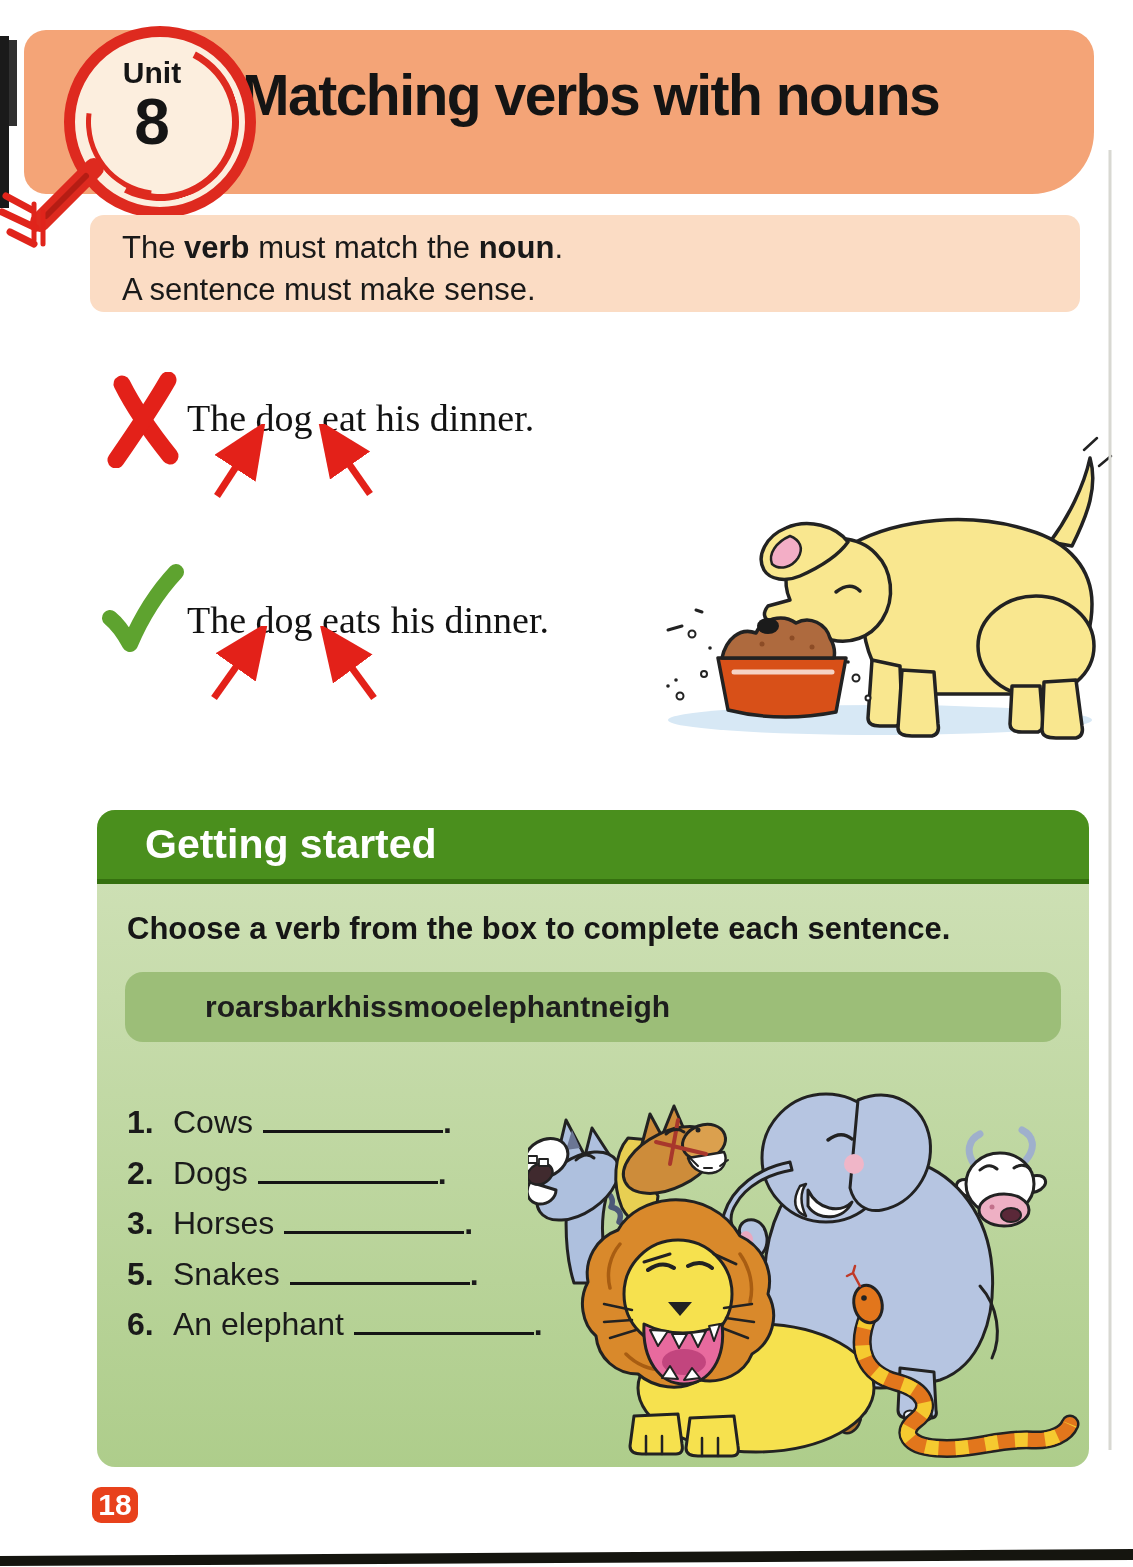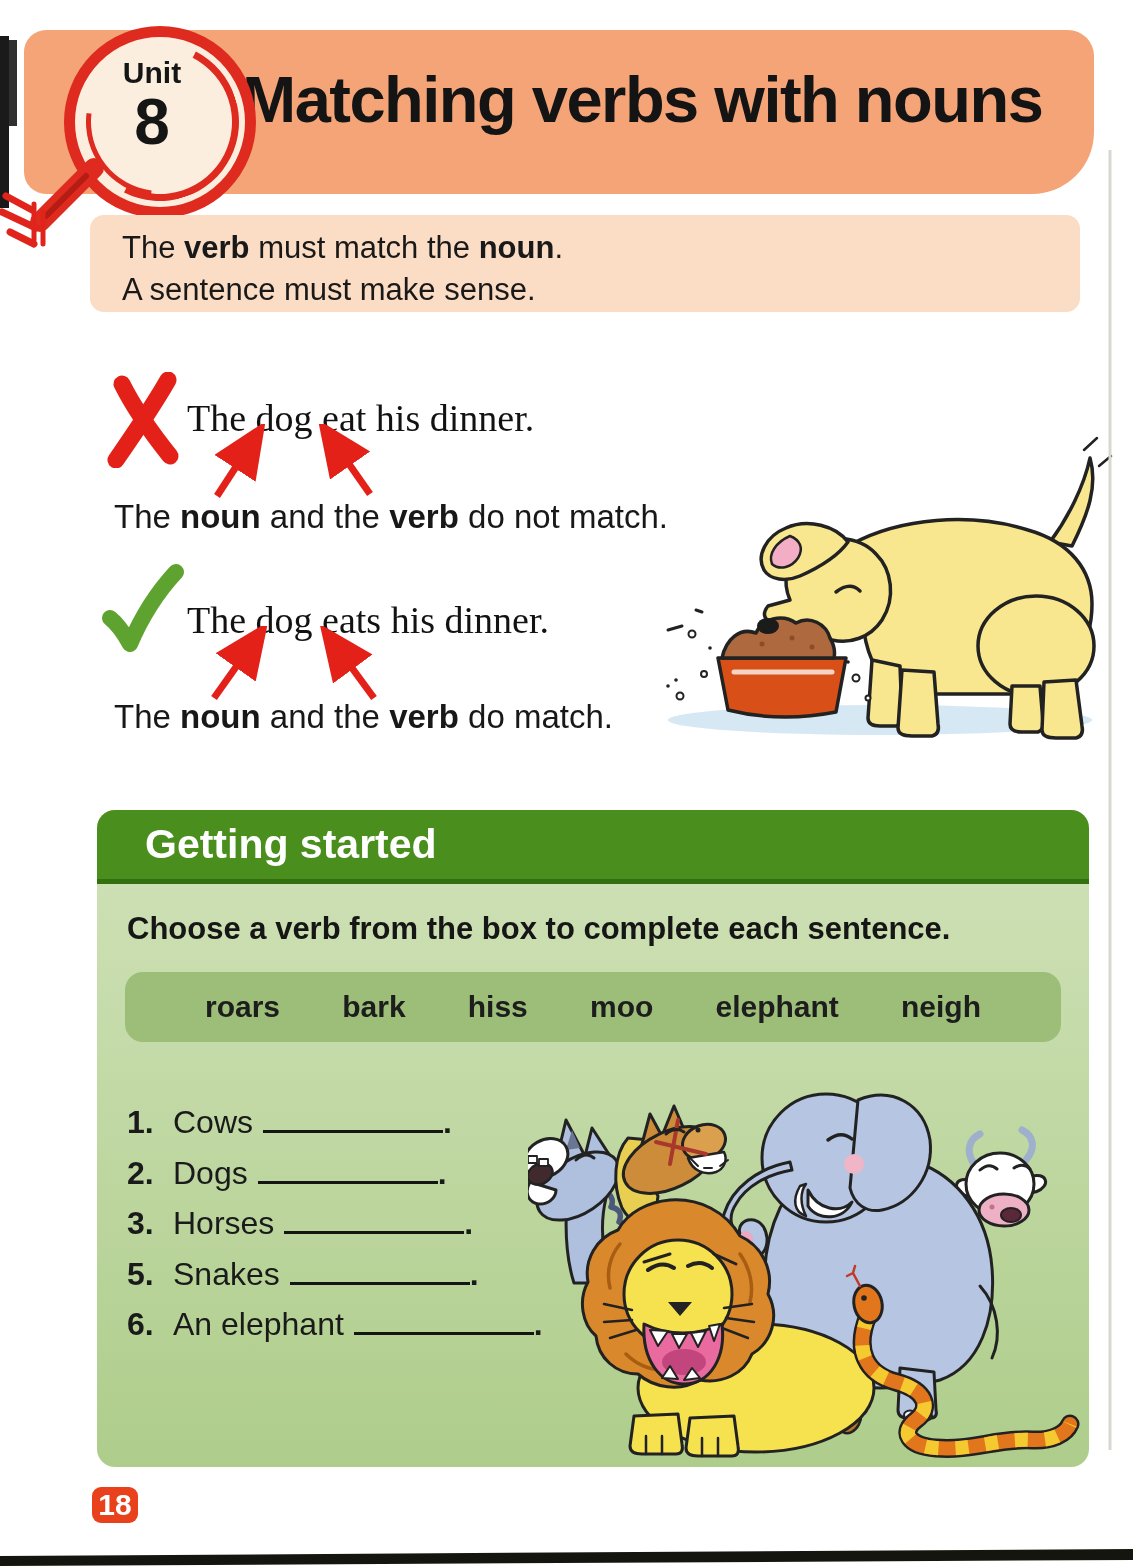--- a/index.html
+++ b/index.html
@@ -6,21 +6,21 @@
   .page{
     position:relative;width:1133px;height:1567px;background:#ffffff;
     font-family:"Liberation Sans",sans-serif;overflow:hidden;color:#1a1a1a;
   }
   
   .header-bar{
     position:absolute;left:24px;top:30px;width:1070px;height:164px;
     background:#f4a477;border-radius:22px 26px 62px 22px;
   }
   .page-title{
-    position:absolute;left:242px;top:62px;font-size:65px;font-weight:bold;
+    position:absolute;left:242px;top:62px;font-size:57px;font-weight:bold;
     letter-spacing:-1.5px;color:#141414;white-space:nowrap;
   }
   .badge{position:absolute;left:64px;top:26px;width:192px;height:192px;}
   .badge-ring{
     position:absolute;inset:0;border-radius:50%;background:#fceede;
     border:11px solid #de2a1f;box-sizing:border-box;
   }
   .badge-arc1{
     position:absolute;inset:17px;border:7px solid transparent;
     border-right-color:#de2a1f;border-bottom-color:#de2a1f;
@@ -65,21 +65,21 @@
   }
   .gs-header{
     height:69px;background:#4a8f1d;border-radius:18px 18px 0 0;
     border-bottom:5px solid #35700f;color:#ffffff;font-size:41px;
     font-weight:bold;line-height:69px;padding-left:48px;
   }
   .gs-instruction{margin:27px 0 0 30px;font-size:31px;font-weight:bold;color:#161616;}
   .word-box{
     margin:25px auto 0;width:936px;height:70px;background:#9cbe78;
     border-radius:18px;display:flex;align-items:center;
-    justify-content:space-between;padding:0 80px;box-sizing:border-box;
+    padding:0 80px;box-sizing:border-box;
     font-size:30px;font-weight:bold;color:#1d1d1d;
   }
   .exercise{margin:62px 0 0 30px;padding:0;list-style:none;position:relative;z-index:2;width:500px;}
   .ex-item{height:50.5px;font-size:32px;color:#1a1a1a;white-space:nowrap;}
   .ex-num{display:inline-block;width:46px;font-weight:bold;}
   .ex-blank{
     display:inline-block;width:180px;height:26px;margin-left:10px;
     border-bottom:3px solid #151515;vertical-align:baseline;
   }
   .ex-period{font-weight:bold;}
@@ -121,31 +121,29 @@
   <div class="example-sentence sent-wrong">The dog eat his dinner.</div>
   <svg class="arrows-svg arrows-wrong" viewBox="0 0 230 82">
     <defs>
       <marker id="ah1" markerWidth="9" markerHeight="8" refX="5.5" refY="3.5" orient="auto">
         <path d="M0,0 L8,3.5 L0,7 Z" fill="#e32119"></path>
       </marker>
     </defs>
     <line x1="35" y1="72" x2="74" y2="12" stroke="#e32119" stroke-width="7" marker-end="url(#ah1)"></line>
     <line x1="188" y1="70" x2="146" y2="10" stroke="#e32119" stroke-width="7" marker-end="url(#ah1)"></line>
   </svg>
-  <div class="example-caption cap-wrong"><span>The </span><b>noun</b><span> and the </span><b>verb</b><span> do not match.</span></div>
 
   <svg class="mark-svg" style="left:100px;top:564px;" width="84" height="92" viewBox="0 0 84 92">
     <path d="M10,54 Q20,62 30,80 Q48,38 76,8" stroke="#5ea32f" stroke-width="16" stroke-linecap="round" stroke-linejoin="round" fill="none"></path>
   </svg>
   <div class="example-sentence sent-right">The dog eats his dinner.</div>
   <svg class="arrows-svg arrows-right" viewBox="0 0 230 82">
     <line x1="32" y1="72" x2="76" y2="10" stroke="#e32119" stroke-width="7" marker-end="url(#ah1)"></line>
     <line x1="192" y1="72" x2="148" y2="12" stroke="#e32119" stroke-width="7" marker-end="url(#ah1)"></line>
   </svg>
-  <div class="example-caption cap-right"><span>The </span><b>noun</b><span> and the </span><b>verb</b><span> do match.</span></div>
 
   <svg class="dog-illo" viewBox="0 0 480 312">
     <ellipse cx="240" cy="286" rx="212" ry="15" fill="#d7e8f5"></ellipse>
     <g stroke="#222" stroke-width="3.5" stroke-linejoin="round" stroke-linecap="round">
       <path d="M432,112 C448,80 458,52 450,24 C444,52 428,84 410,108 Z" fill="#f9e78f"></path>
       <path d="M444,16 l13,-12 M459,32 l12,-10" fill="none" stroke-width="2.5"></path>
       <path d="M212,110 C260,84 330,78 388,96 C430,108 452,136 452,170 C452,210 430,248 396,260 L260,260 C240,248 228,224 224,198 L222,150 Z" fill="#f9e78f"></path>
       <ellipse cx="396" cy="212" rx="58" ry="50" fill="#f9e78f"></ellipse>
       <path d="M232,226 L228,284 Q228,292 240,292 L256,292 Q264,290 262,282 L260,232 Z" fill="#f9e78f"></path>
       <path d="M262,236 L258,294 Q258,302 272,302 L292,302 Q300,300 298,290 L294,238 Z" fill="#f9e78f"></path>

